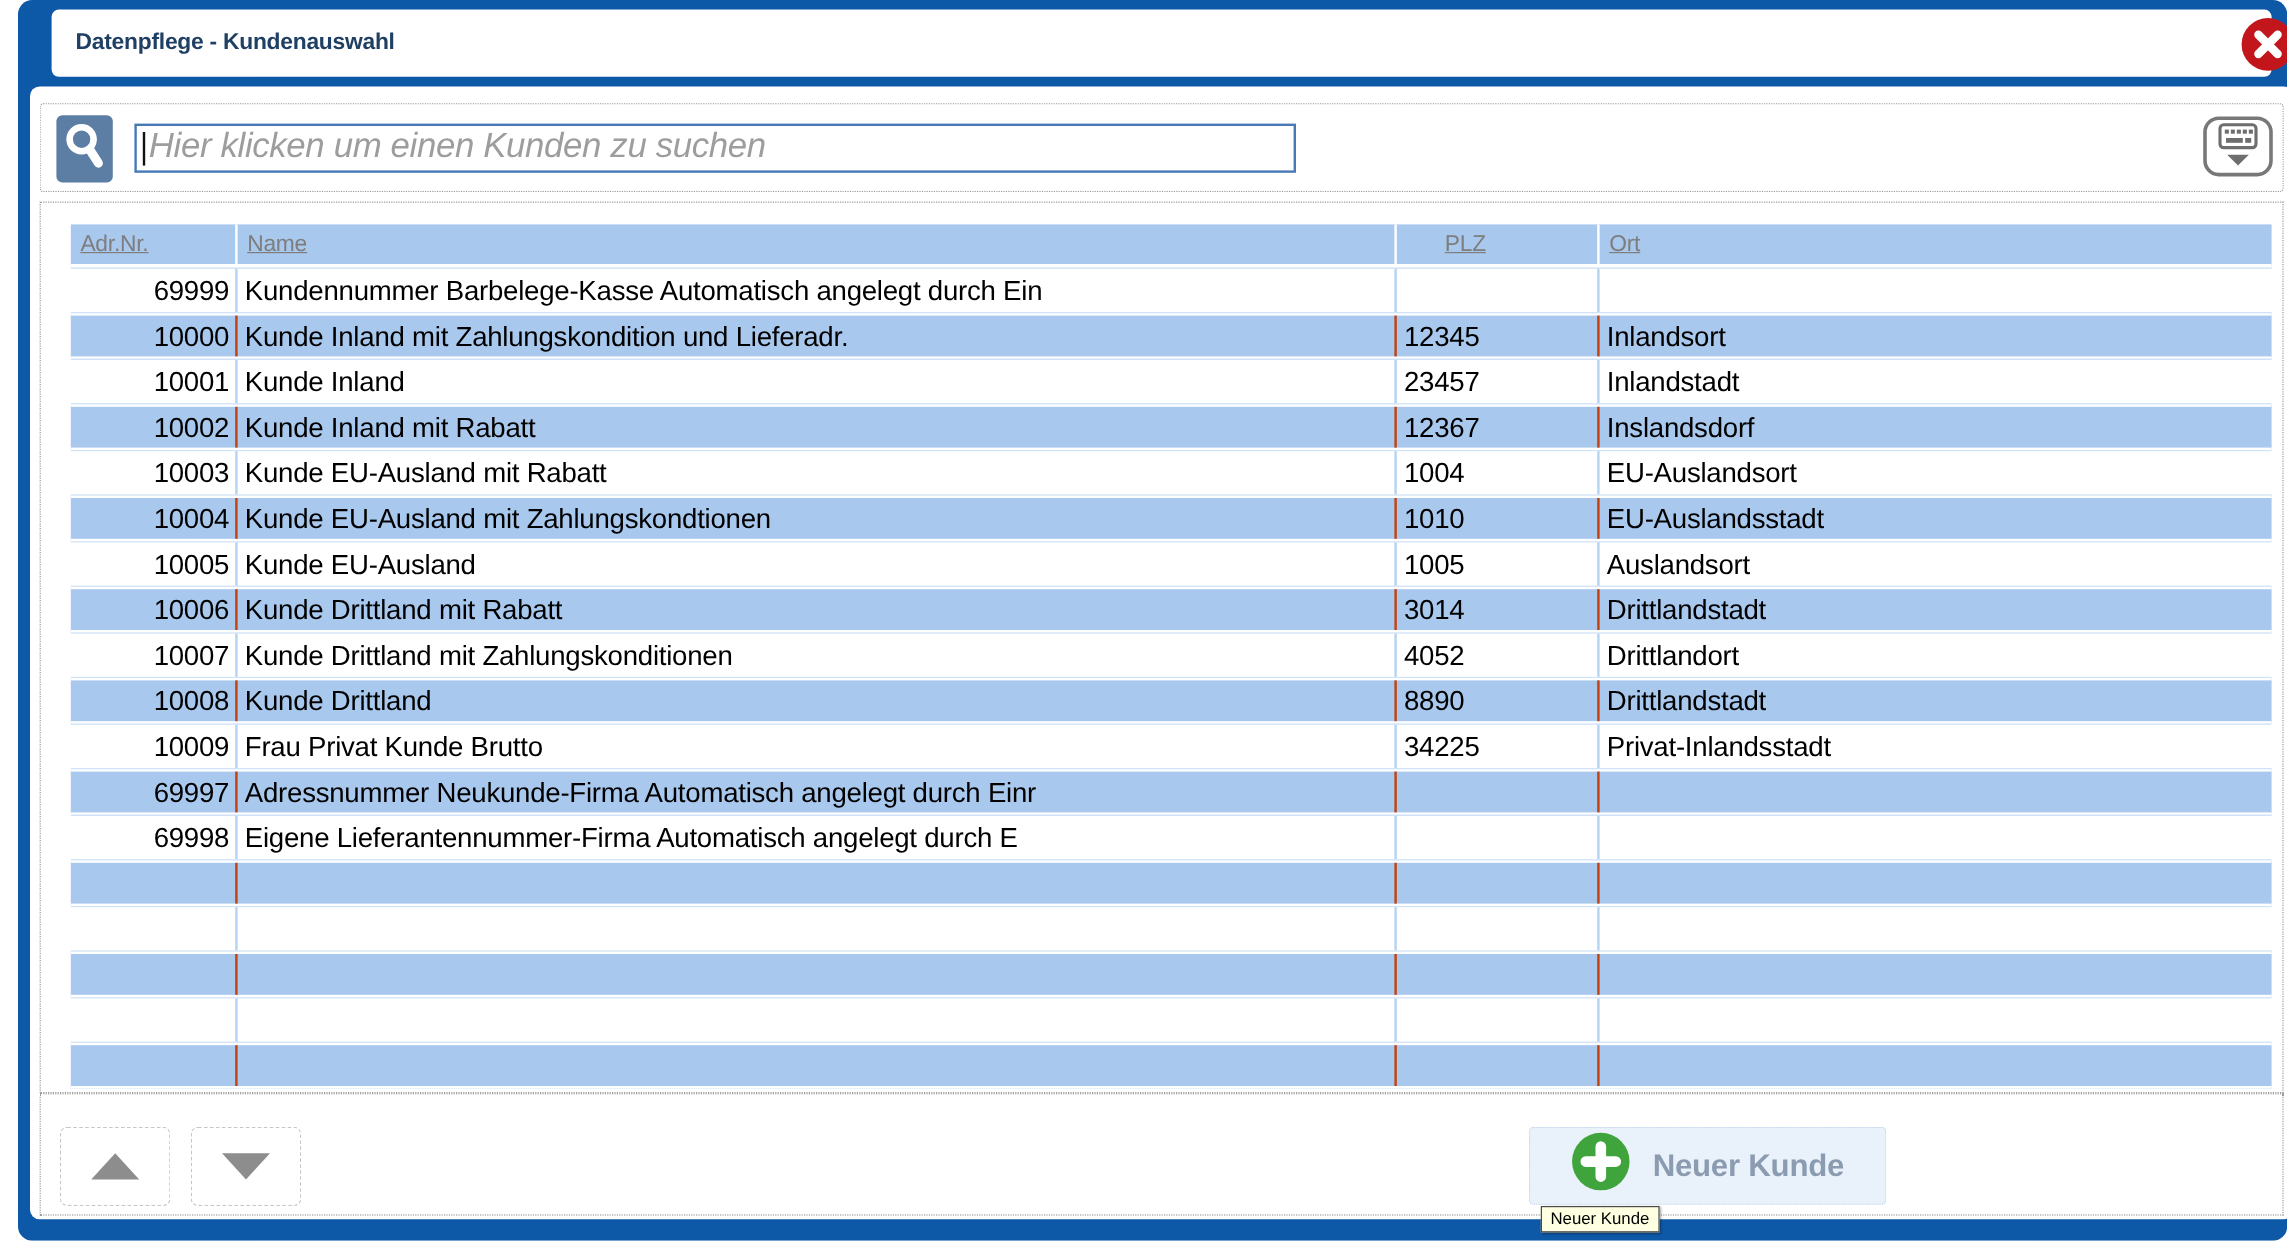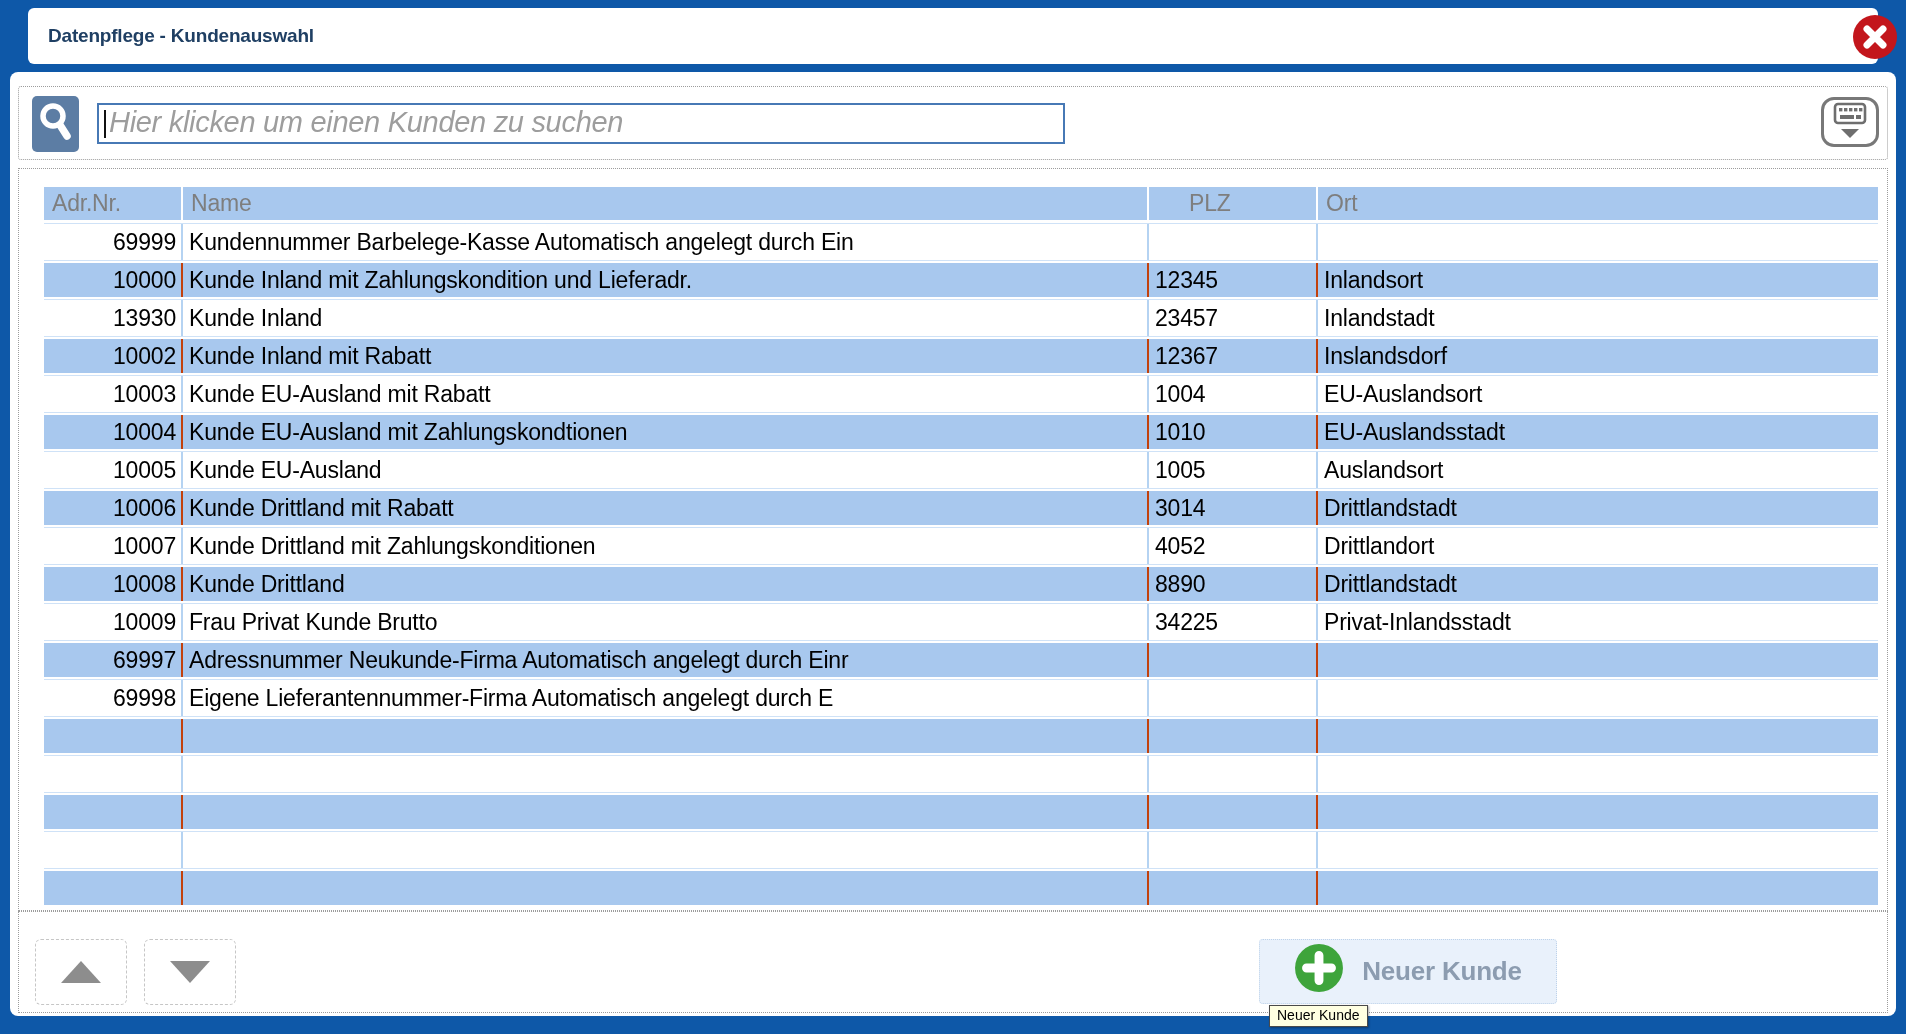--- a/index.html
+++ b/index.html
@@ -1,19 +1,19 @@
 <!DOCTYPE html>
 <html style="--frame: #0E58A8; --titleText: #1F3F63; --headerBg: #A8C8EE; --headerText: #7E7E7E; --rowBlue: #A8C8EE; --searchBtn: #5C7DA4; --inputBorder: #4779B5; --closeRed: #C3161C; --green: #3EA43B; --editBlue: #1D96F2; --btnBg: #E9F1FB; --btnText: #8C9CB0; --tooltipBg: #FFFFE1;"><head>
 <meta charset="utf-8">
 <style>
   * { box-sizing: border-box; margin: 0; padding: 0; font-family: "Liberation Sans", sans-serif; }
   html,body { width: 1906px; height: 1034px; background: #ffffff; overflow: hidden; position: relative; }
   button { cursor: pointer; font-family: inherit; }
 
-  .window { position: absolute; inset: 0; background: var(--frame); border-radius: 0; }
+  .window { position: absolute; inset: 0; background: var(--frame); border-radius: 12px; margin-left: 15px; }
 
   
   .titlebar { position: absolute; left: 28px; top: 8px; width: 1850px; height: 56px; background: #fff; border-radius: 6px; }
   .title { position: absolute; left: 20px; top: 0; line-height: 56px; font-size: 19px; font-weight: bold; color: var(--titleText); letter-spacing: -0.2px; }
   .close-btn { position: absolute; left: 1852px; top: 14px; width: 46px; height: 46px; border: none; background: transparent; padding: 0; z-index: 4; }
 
   
   .main { position: absolute; left: 10px; top: 72px; width: 1886px; height: 944px; background: #fff; border-radius: 8px; }
 
   
@@ -21,21 +21,21 @@
   .search-btn { position: absolute; left: 13px; top: 9px; width: 47px; height: 56px; background: var(--searchBtn); border: none; border-radius: 5px; display: flex; align-items: center; justify-content: center; }
   .search-input { position: absolute; left: 78px; top: 16px; width: 968px; height: 41px; border: 2px solid var(--inputBorder); background: #fff; display: flex; align-items: center; padding-left: 5px; cursor: text; }
   .caret { width: 2px; height: 28px; background: #111; margin-right: 3px; }
   .placeholder { font-style: italic; color: #9d9d9d; font-size: 29px; letter-spacing: -0.3px; padding-bottom: 2px; white-space: nowrap; }
   .kbd-btn { position: absolute; right: 8px; top: 10px; width: 58px; height: 50px; background: #fff; border: 3px solid #787878; border-radius: 13px; display: flex; align-items: center; justify-content: center; padding: 0; }
 
   
   .table-panel { position: absolute; left: 8px; top: 96px; width: 1870px; height: 743px; border: 1px dotted #9c9c9c; }
   .tbl { position: absolute; left: 25px; top: 18px; width: 1834px; }
   .thead { display: flex; height: 36px; background: var(--headerBg); border-bottom: 3px solid #fff; }
-  .hc { font-size: 23px; color: var(--headerText); display: flex; align-items: center; padding-left: 8px; border-right: 2px solid #fff; letter-spacing: -0.2px; }
+  .hc { font-size: 19px; color: var(--headerText); display: flex; align-items: center; padding-left: 8px; border-right: 2px solid #fff; letter-spacing: -0.2px; text-decoration: underline; }
   .c-nr  { width: 139px; }
   .c-name{ width: 966px; }
   .c-plz { width: 169px; padding-left: 40px; }
   .c-ort { flex: 1; border-right: none !important; }
 
   .row { display: flex; height: 38px; }
   .row .c { font-size: 23px; color: #000; display: flex; align-items: center; padding-left: 6px; letter-spacing: -0.2px; white-space: nowrap; overflow: hidden; }
   .row .c.c-nr { justify-content: flex-end; padding-right: 5px; padding-left: 0; }
   .row.white { background: #fff; border-top: 1px solid #cfe2f7; border-bottom: 1px solid #cfe2f7; justify-content: center; }
   .row.blue  { background: var(--rowBlue); border-top: 2px solid #fff; border-bottom: 2px solid #fff; }
@@ -120,21 +120,21 @@
               <div class="c c-plz"></div>
               <div class="c c-ort"></div>
             </div>
             <div class="row blue">
               <div class="c c-nr">10000</div>
               <div class="c c-name">Kunde Inland mit Zahlungskondition und Lieferadr.</div>
               <div class="c c-plz">12345</div>
               <div class="c c-ort">Inlandsort</div>
             </div>
             <div class="row white">
-              <div class="c c-nr">13930</div>
+              <div class="c c-nr">10001</div>
               <div class="c c-name">Kunde Inland</div>
               <div class="c c-plz">23457</div>
               <div class="c c-ort">Inlandstadt</div>
             </div>
             <div class="row blue">
               <div class="c c-nr">10002</div>
               <div class="c c-name">Kunde Inland mit Rabatt</div>
               <div class="c c-plz">12367</div>
               <div class="c c-ort">Inslandsdorf</div>
             </div>

